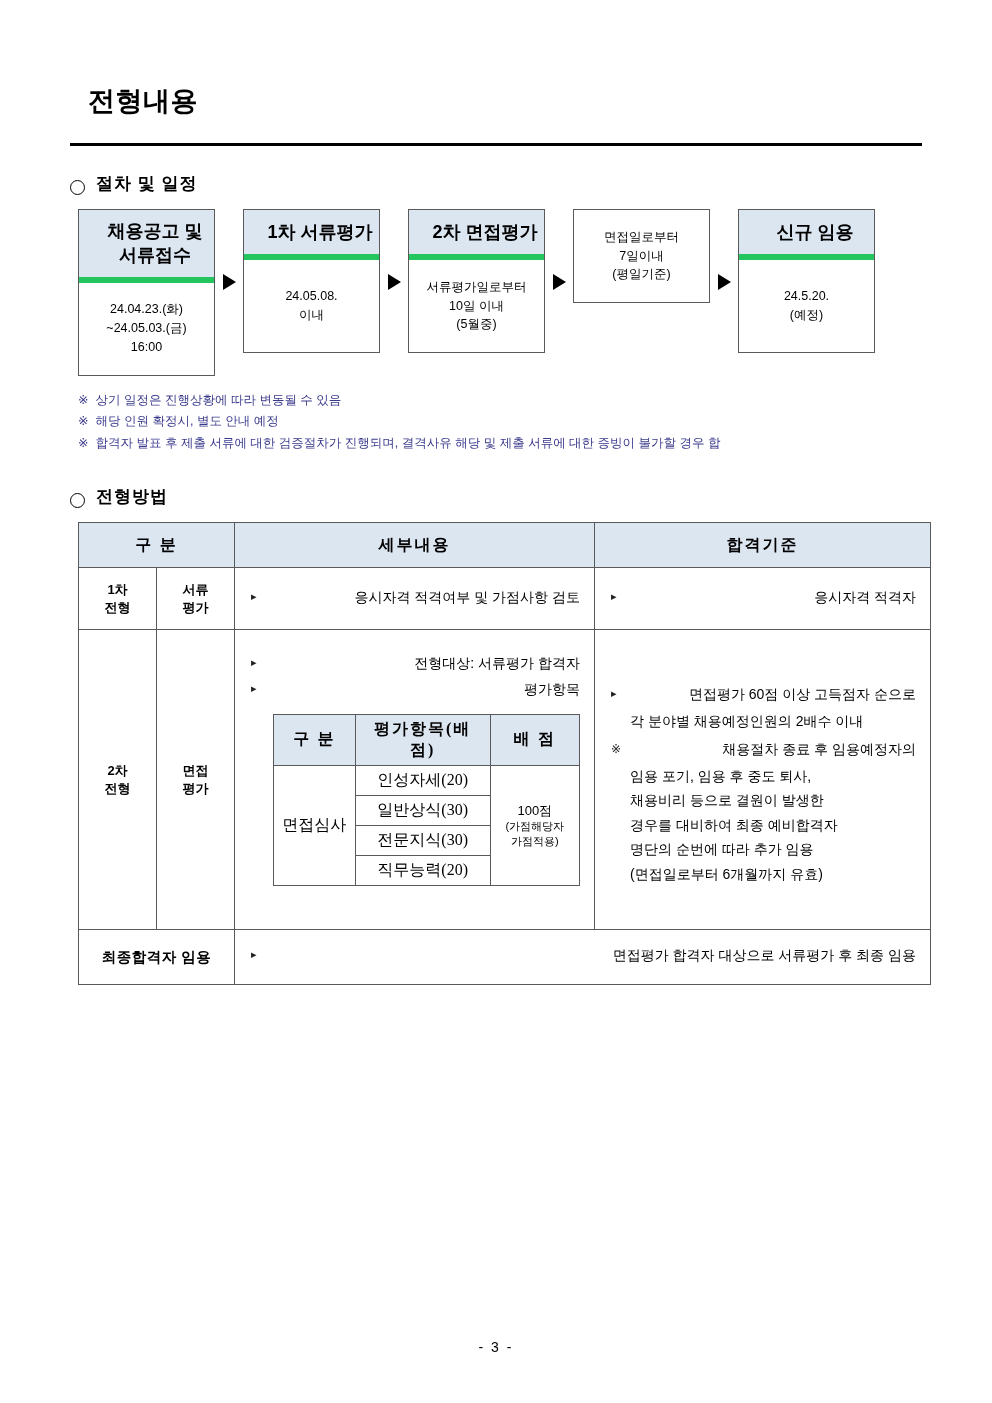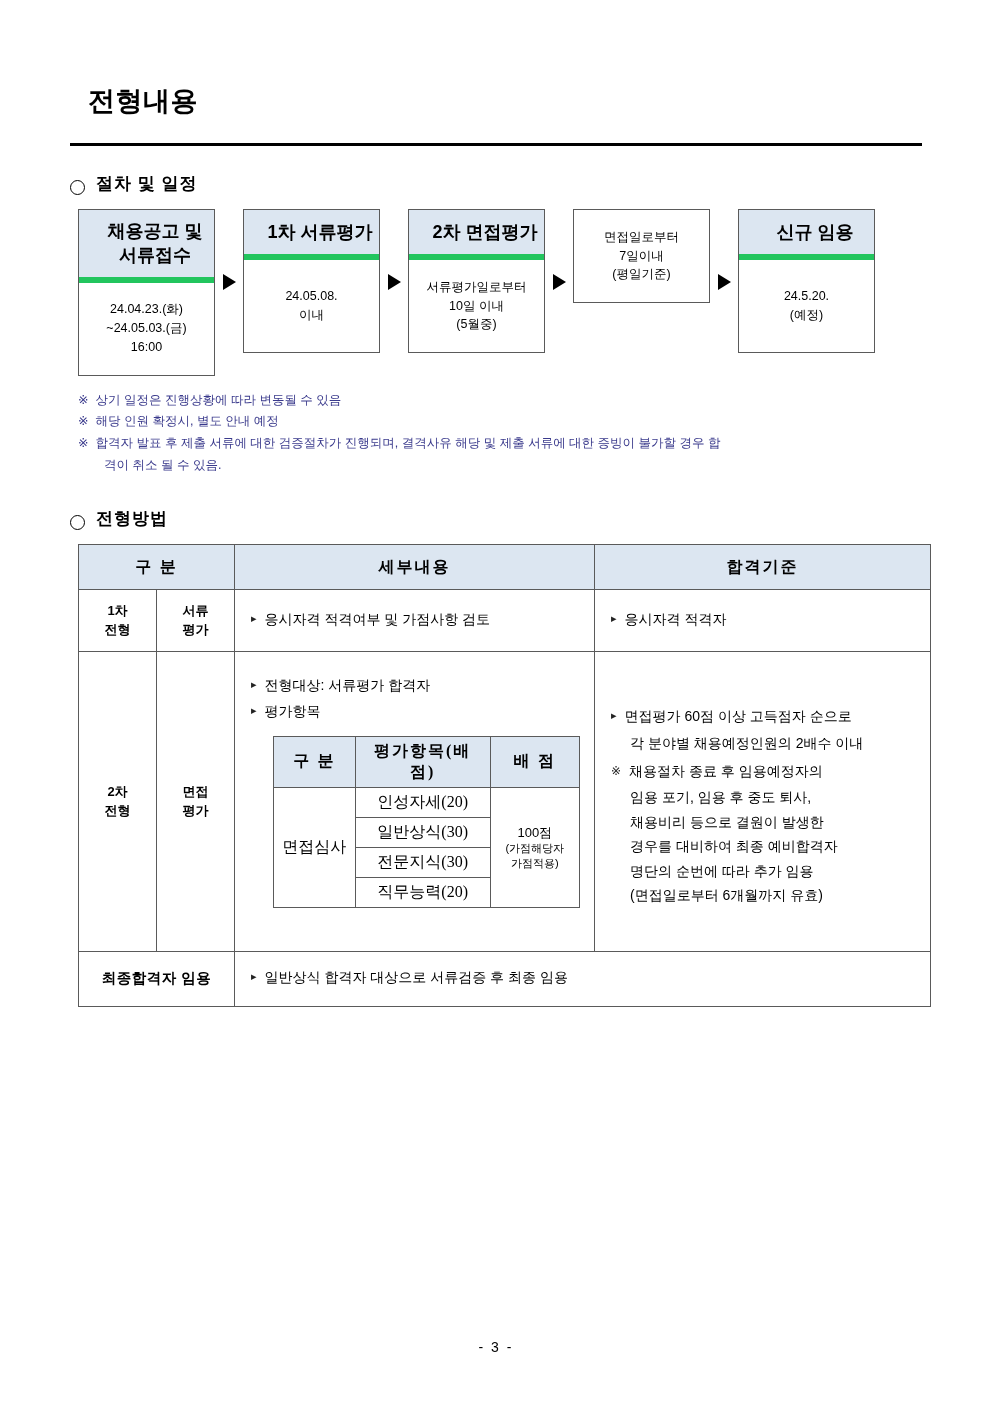--- a/index.html
+++ b/index.html
@@ -167,21 +167,21 @@
     margin-bottom: 2px;
   }
   .bullet-mark {
     flex: 0 0 auto;
     margin-right: 8px;
     font-size: 11px;
     line-height: 1.9;
     color: #222;
   }
   .bullet-mark.sq { font-size: 12px; }
-  .bullet-text { flex: 1 1 auto; }
+  .bullet-text { flex: 1 1 auto; text-align: right; }
   .crit-cont { margin-left: 19px; line-height: 1.75; }
 
   
   .inner-wrap {
     margin: 12px 0 4px 22px;
   }
   .inner-table {
     border-collapse: collapse;
     table-layout: fixed;
   }
@@ -317,21 +317,20 @@
       <span class="note-text">상기 일정은 진행상황에 따라 변동될 수 있음</span>
     </div>
     <div class="note-row">
       <span class="note-mark">※</span>
       <span class="note-text">해당 인원 확정시, 별도 안내 예정</span>
     </div>
     <div class="note-row">
       <span class="note-mark">※</span>
       <span class="note-text">합격자 발표 후 제출 서류에 대한 검증절차가 진행되며, 결격사유 해당 및 제출 서류에 대한 증빙이 불가할 경우 합</span>
     </div>
-    <div class="note-cont">격이 취소 될 수 있음.</div>
   </div>
 
   <div class="section-head" style="margin-top:30px;">
     <span class="circle"></span>
     <span>전형방법</span>
   </div>
 
   <table class="main-table">
     <colgroup>
       <col style="width:78px">
@@ -438,21 +437,21 @@
           <div class="crit-cont">명단의 순번에 따라 추가 임용</div>
           <div class="crit-cont">(면접일로부터 6개월까지 유효)</div>
         </td>
       </tr>
 
       <tr style="height:44px;">
         <td class="row-final-label" colspan="2">최종합격자 임용</td>
         <td class="cell-detail" colspan="2">
           <div class="bullet-row">
             <span class="bullet-mark">▸</span>
-            <span class="bullet-text">일반상식 합격자 대상으로 서류검증 후 최종 임용</span>
+            <span class="bullet-text">면접평가 합격자 대상으로 서류평가 후 최종 임용</span>
           </div>
         </td>
       </tr>
     </tbody>
   </table>
 
 
   <div class="page-number">- 3 -</div>
 </div>
 

